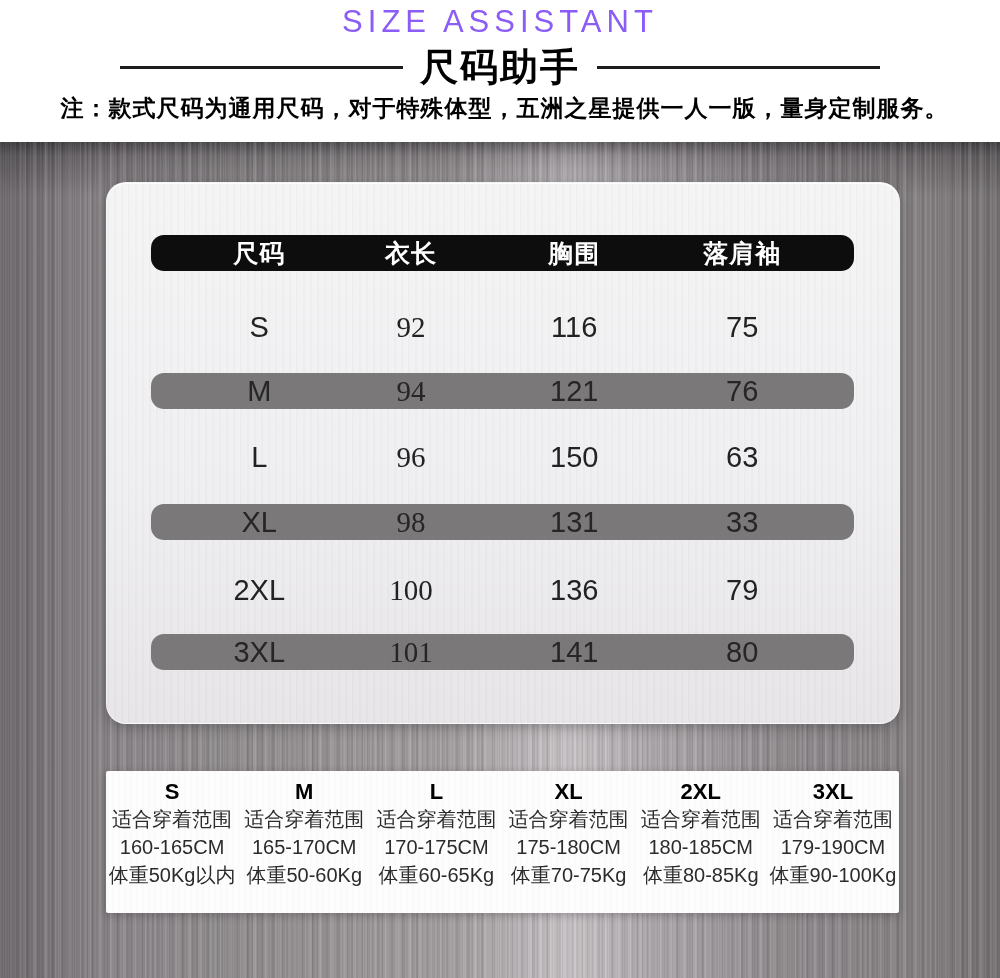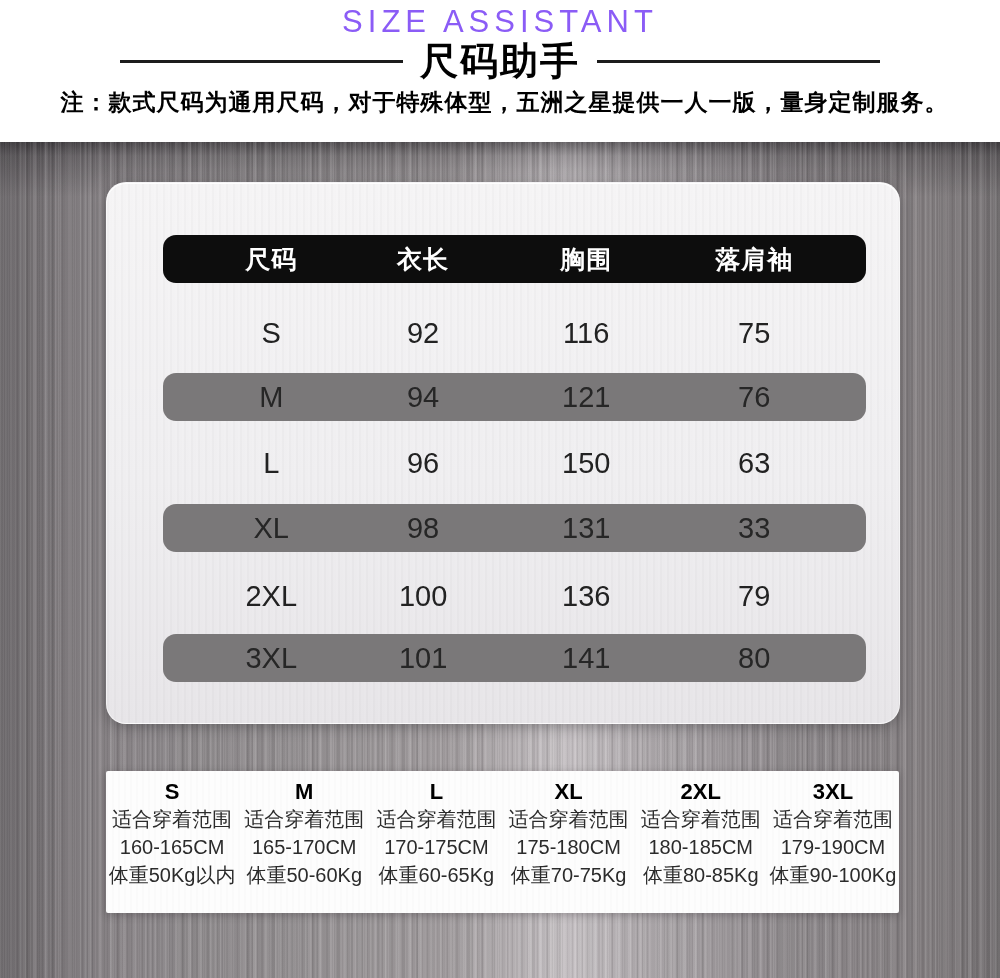--- a/index.html
+++ b/index.html
@@ -12,21 +12,21 @@
   
   .top{
     position:absolute;left:0;top:0;width:1000px;height:142px;background:#ffffff;
     text-align:center;
   }
   .title-en{
     padding-top:4px;
     font-size:31px;font-weight:500;letter-spacing:5px;color:#8b5cf6;
   }
   .zh-row{
-    margin-top:0;
+    margin-top:6px;
     display:flex;align-items:center;justify-content:center;gap:17px;
   }
   .rule{
     width:283px;height:3px;background:#1c1c1c;display:inline-block;
   }
   .title-zh{
     margin:0;font-size:38px;line-height:42px;font-weight:900;color:#000;
     font-family:"Liberation Serif","DejaVu Serif",serif;letter-spacing:2px;
   }
   .note{
@@ -52,39 +52,39 @@
   .panel{
     position:absolute;left:106px;top:40px;width:792px;height:540px;
     border-radius:20px;
     background:
       repeating-linear-gradient(90deg, rgba(0,0,0,.016) 0 2px, rgba(0,0,0,0) 2px 5px, rgba(255,255,255,.05) 5px 7px),
       linear-gradient(180deg, #f5f4f5 0%, #efeef0 55%, #e7e5e8 100%);
     box-shadow: inset 0 1px 0 rgba(255,255,255,.9), 0 3px 14px rgba(35,33,38,.35);
     border:1px solid rgba(255,255,255,.55);
   }
   .trow{
-    position:absolute;left:44px;width:703px;height:48px;border-radius:13px;margin-left:12px;
+    position:absolute;left:44px;width:703px;height:36px;border-radius:13px;
   }
   .thead{top:52px;background:#0d0d0d;}
   .r1{top:126px;}
   .r2{top:190px;}
   .r3{top:256px;}
   .r4{top:321px;}
   .r5{top:389px;}
   .r6{top:451px;}
   .band{background:#7a7879;}
   .cell{
     position:absolute;top:50%;transform:translate(-50%,-50%);
     white-space:nowrap;
     font-size:29px;font-weight:500;color:#222;
   }
   .thead .cell{font-size:25px;font-weight:700;color:#ffffff;letter-spacing:1px;}
   .band .cell{color:#262626;}
   .c1{left:15.4%;}
-  .c2{left:37%;}
+  .c2{left:37%;font-family:Liberation Serif, serif;}
   .c3{left:60.2%;}
   .c4{left:84.1%;}
 
   
   .fitpanel{
     position:absolute;left:106px;top:629px;width:793px;height:142px;
     background:
       repeating-linear-gradient(90deg, rgba(0,0,0,.012) 0 2px, rgba(0,0,0,0) 2px 6px),
       #fdfdfd;
     border-radius:2px;

